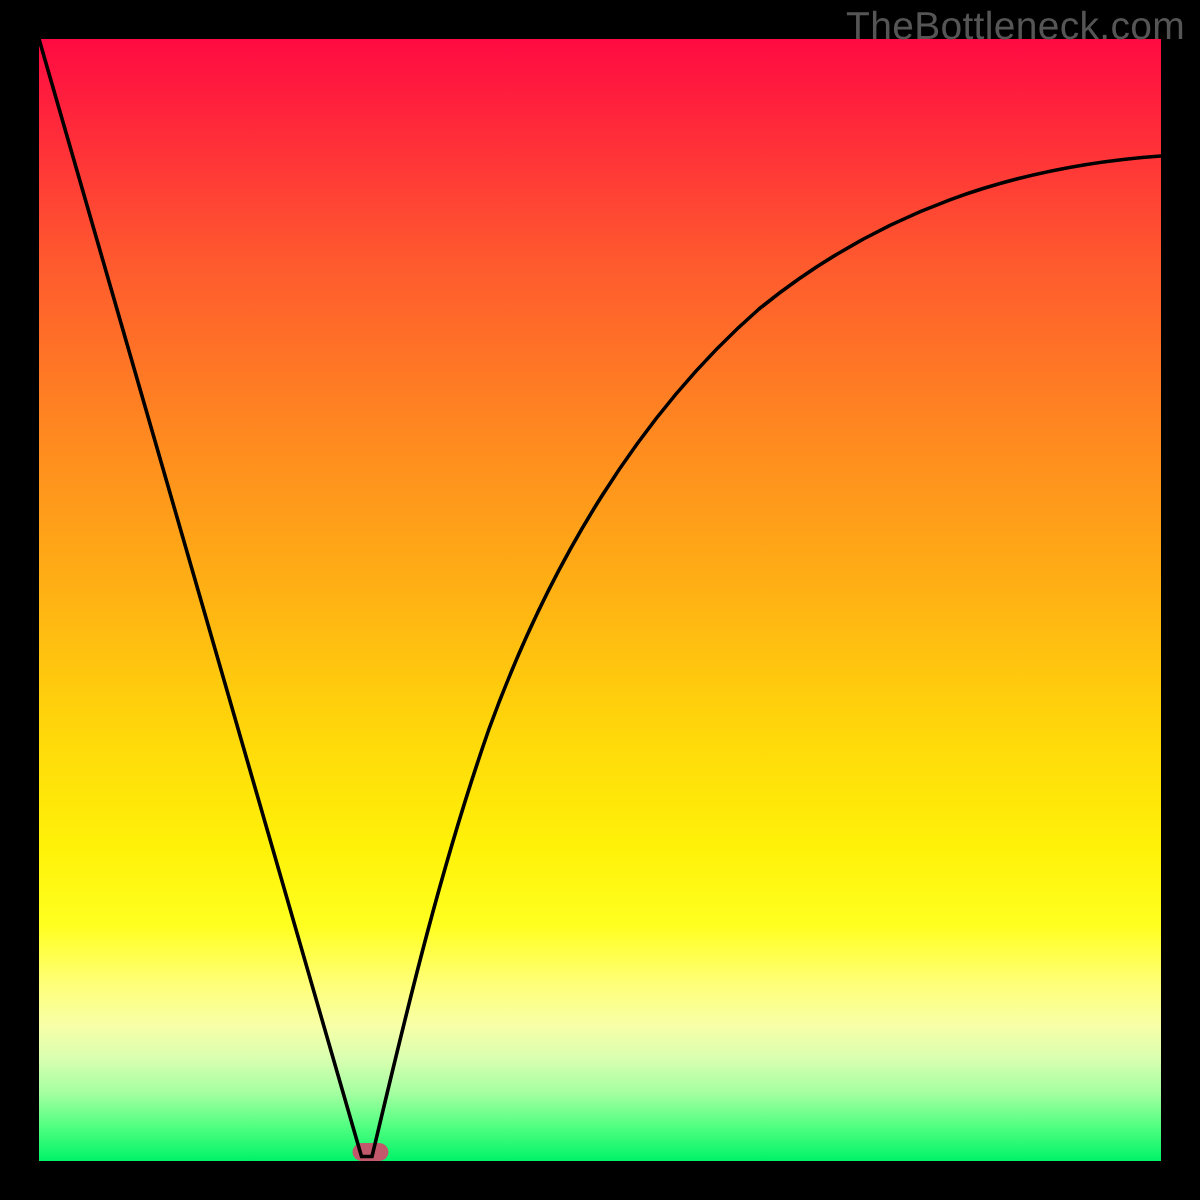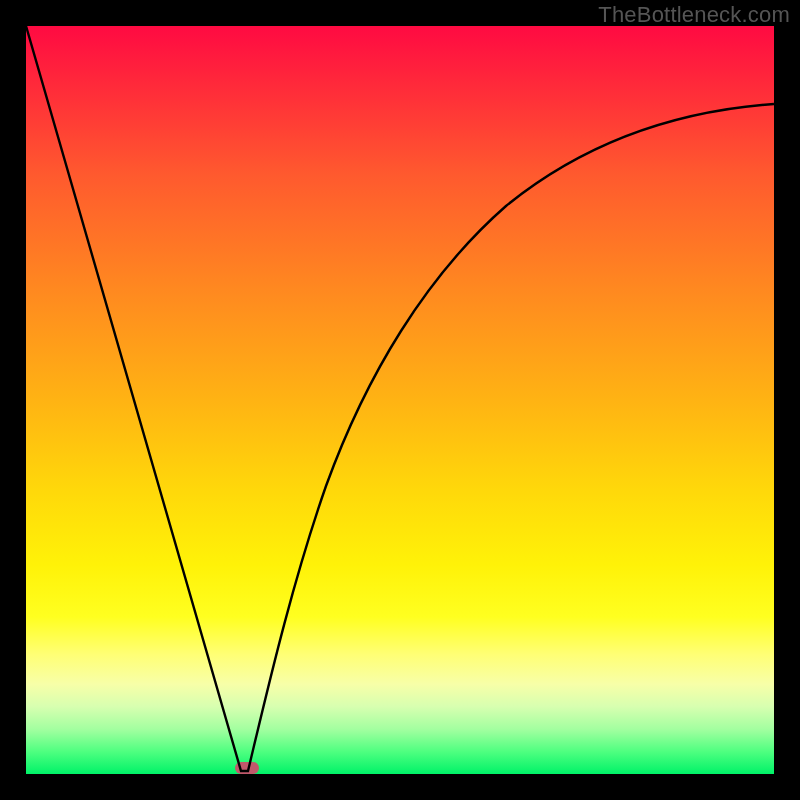--- a/index.html
+++ b/index.html
@@ -32,21 +32,21 @@
       #A3FFA0 94%,
       #4FFF80 97%,
       #00F268 100%
     );
   }
   .watermark {
     position: absolute;
     top: 2px;
     right: 10px;
     color: #555;
-    font-size: 22px;
+    font-size: 26px;
     font-weight: 500;
     letter-spacing: 0.2px;
     z-index: 5;
   }
   svg.curve {
     position: absolute;
     left: 0;
     top: 0;
     width: 748px;
     height: 748px;

